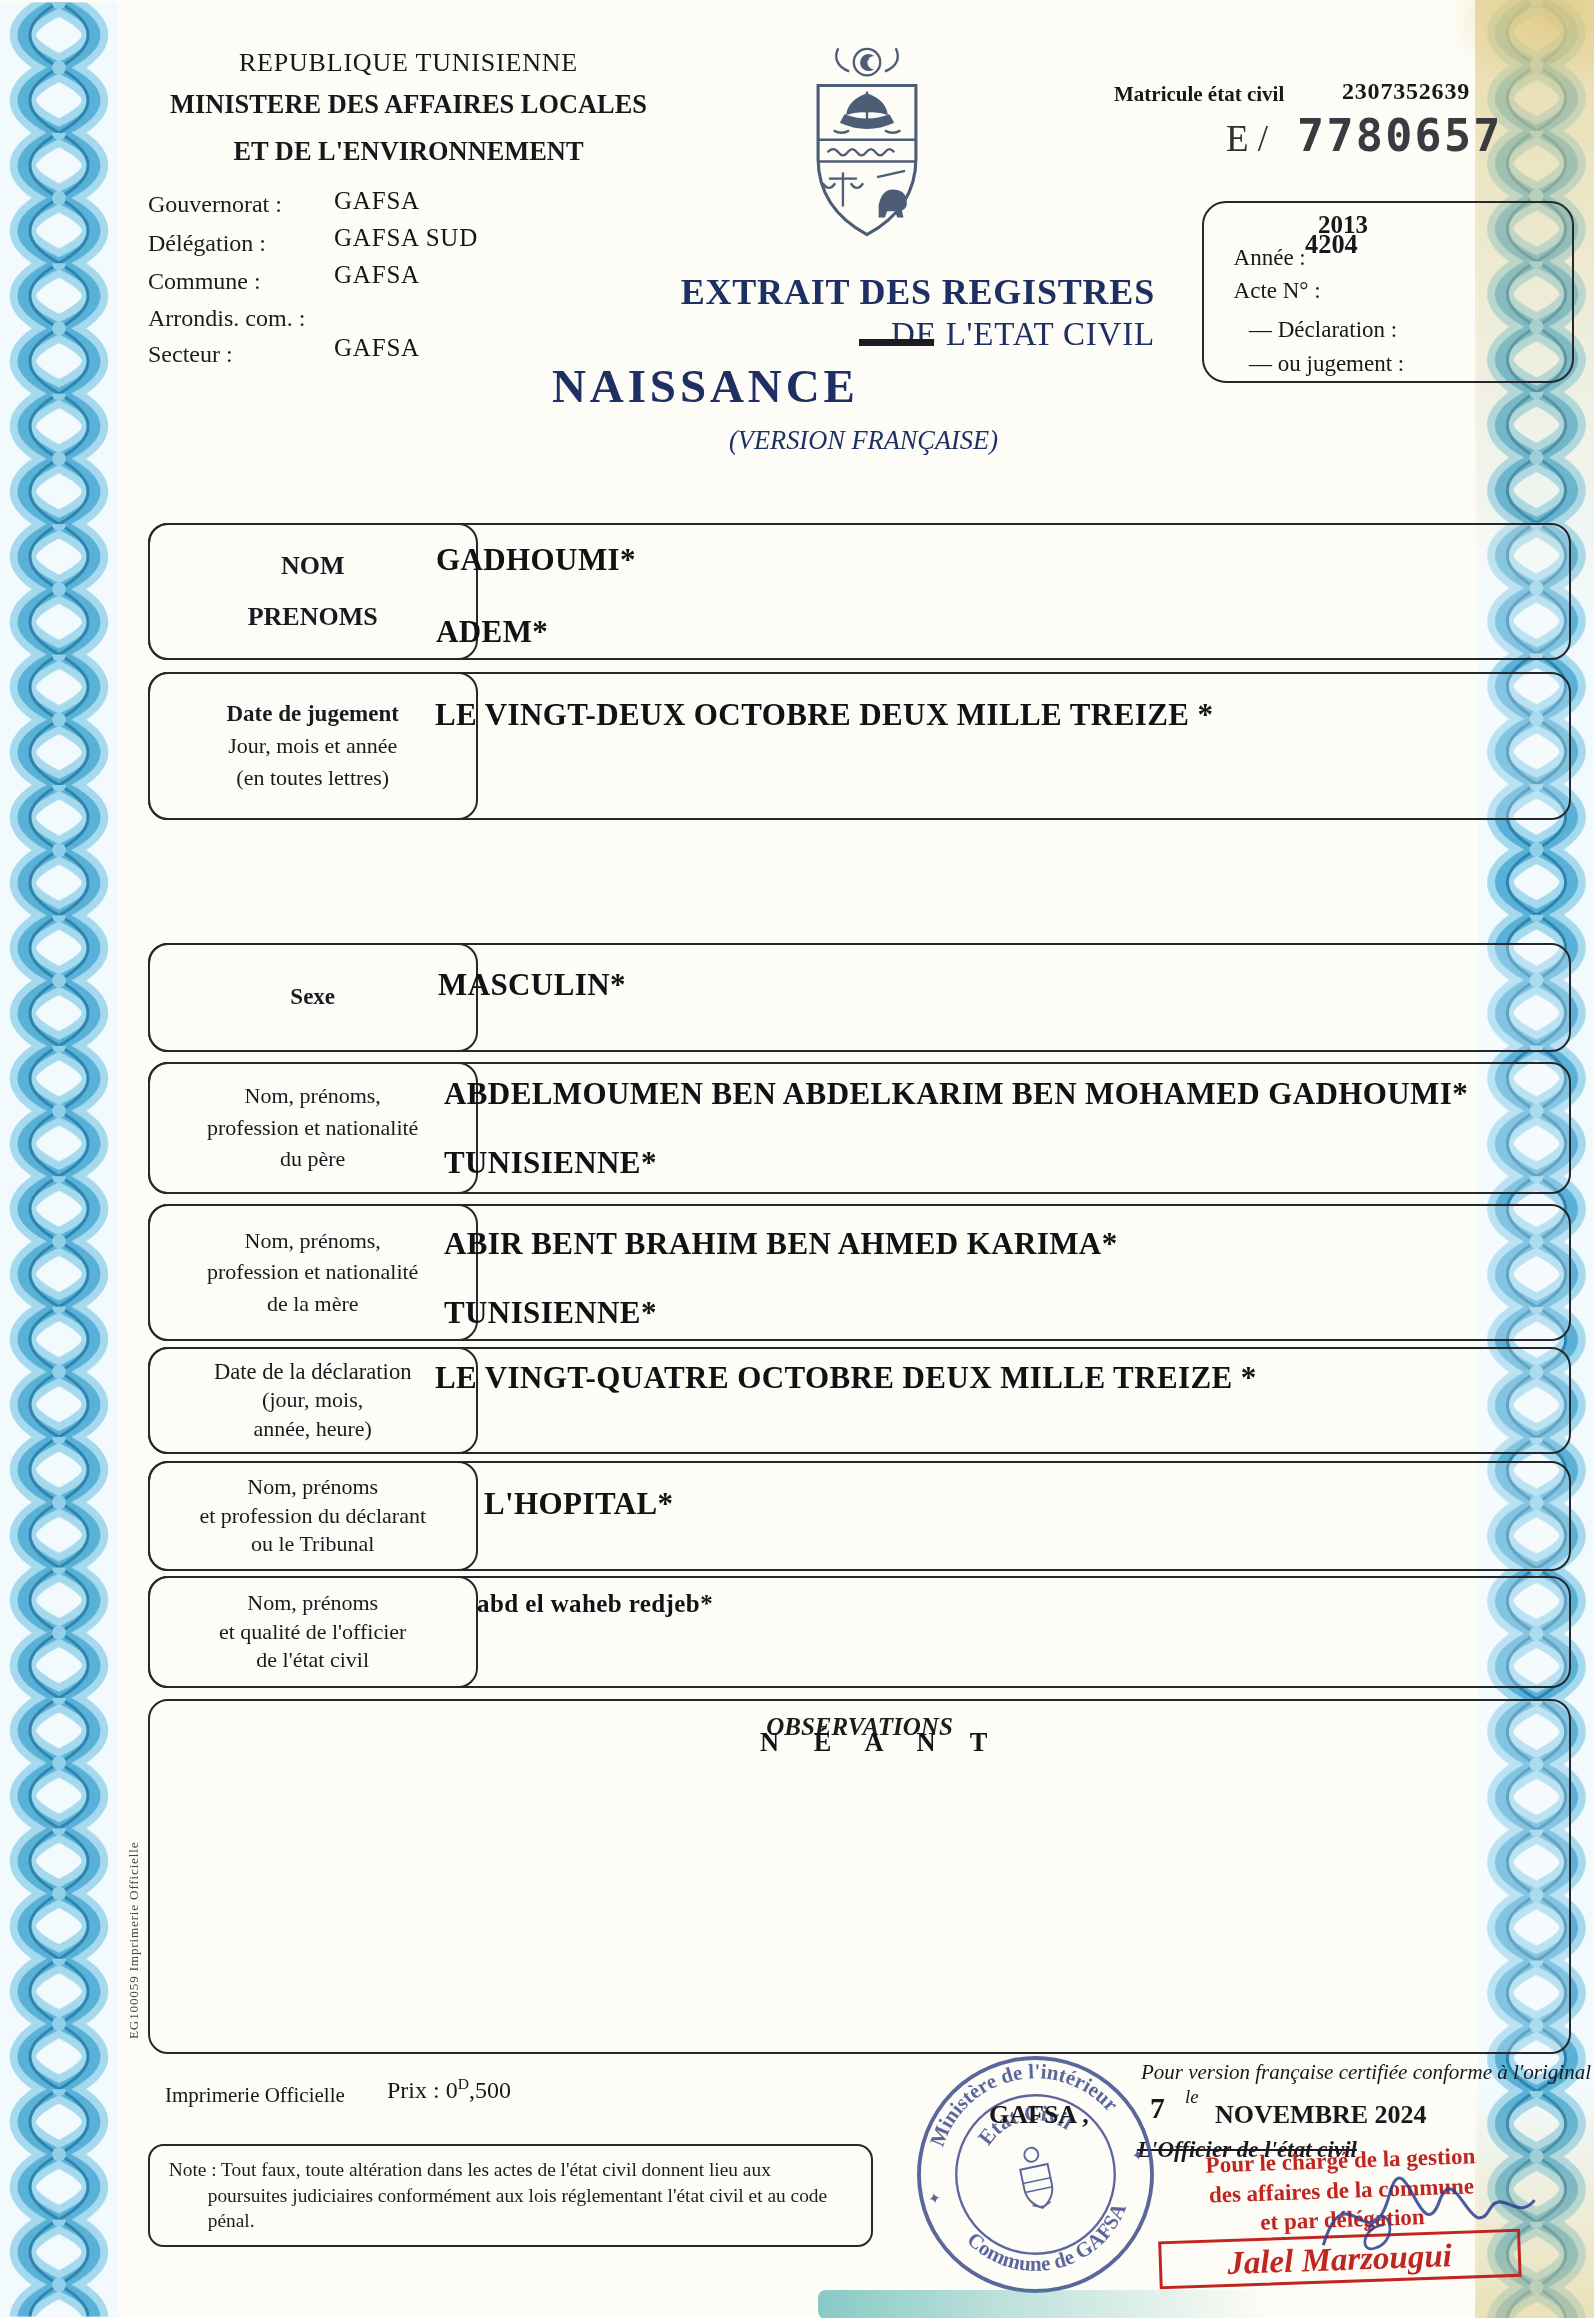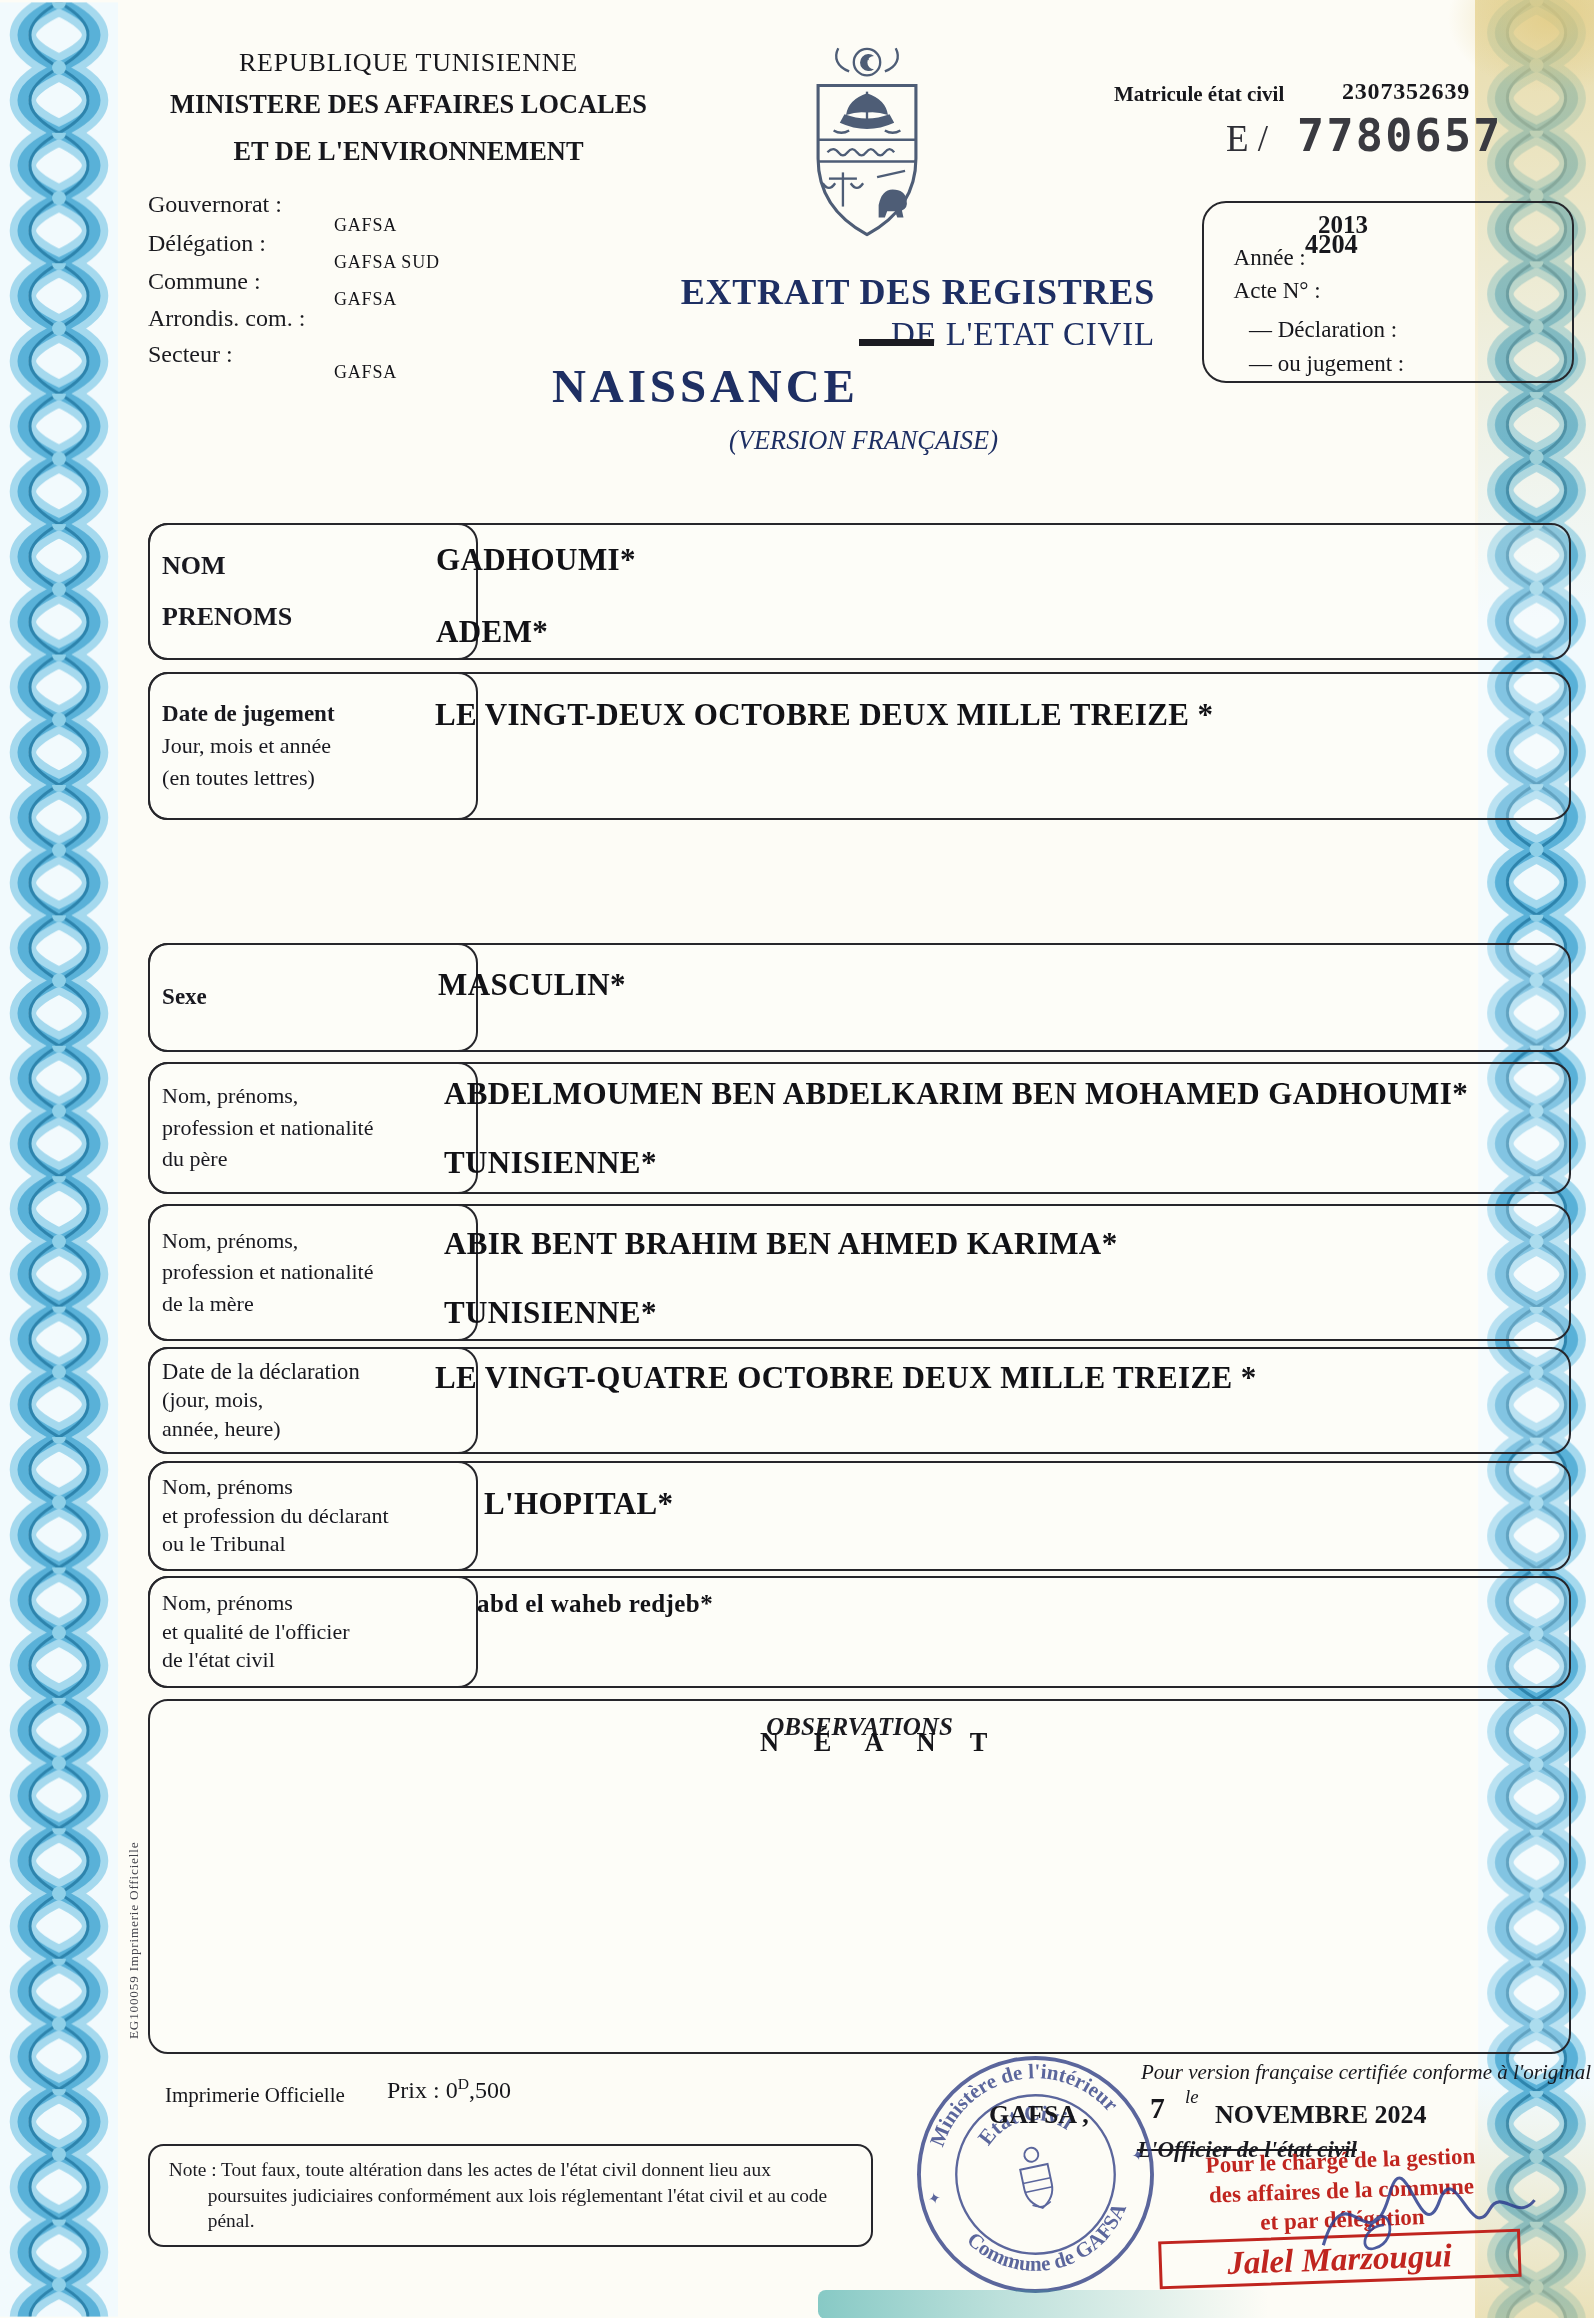--- a/index.html
+++ b/index.html
@@ -6,25 +6,25 @@
   body{width:1594px;height:2319px;background:#e9e7e0;font-family:"Liberation Serif",serif;}
   .page{position:relative;width:1594px;height:2319px;background:#fdfcf6;overflow:hidden;}
   .abs{position:absolute;}
   .nw{white-space:nowrap;}
   .b{font-weight:bold;}
   .i{font-style:italic;}
   .navy{color:#1e2f63;}
   .ink{color:#17171c;}
   .val{position:absolute;font-weight:bold;color:#121216;font-size:31px;letter-spacing:0.4px;white-space:nowrap;z-index:4;}
   .row{position:absolute;left:148px;width:1423px;border:2.3px solid #26262b;border-radius:20px;box-sizing:border-box;background:rgba(255,255,255,.25);}
-  .row-label{position:absolute;left:-2.3px;top:-2.3px;bottom:-2.3px;width:330px;border:2.3px solid #26262b;border-radius:20px;box-sizing:border-box;display:flex;flex-direction:column;align-items:flex-start;justify-content:center;text-align:center;gap:4.7px;padding:0 12.4px;}
+  .row-label{position:absolute;left:-2.3px;top:-2.3px;bottom:-2.3px;width:330px;border:2.3px solid #26262b;border-radius:20px;box-sizing:border-box;display:flex;flex-direction:column;align-items:center;justify-content:center;text-align:center;gap:4.7px;padding:0 12.4px;}
   .lbl{font-size:22px;line-height:1.22;color:#191920;}
   .lbl30{font-size:23px;}
   .admin-label{position:absolute;font-size:24px;color:#1a1a1f;white-space:nowrap;}
-  .admin-value{position:absolute;font-size:18px;color:#141419;letter-spacing:0.8px;white-space:nowrap;margin-top:28px;}
+  .admin-value{position:absolute;font-size:25px;color:#141419;letter-spacing:0.8px;white-space:nowrap;}
   .stamp-red{color:#c0251f;}
   .note-box{position:absolute;left:148px;top:2144px;width:725px;height:103px;border:2.3px solid #26262b;border-radius:15.6px;box-sizing:border-box;padding:11px 17px 7.8px 18.7px;font-size:19.4px;line-height:1.32;color:#1c1c22;z-index:2;}
   .note-box p{margin:0;padding-left:39px;text-indent:-39px;}
   .stain{position:absolute;pointer-events:none;}
 </style>
 </head>
 <body>
 
 <div class="page">
 

